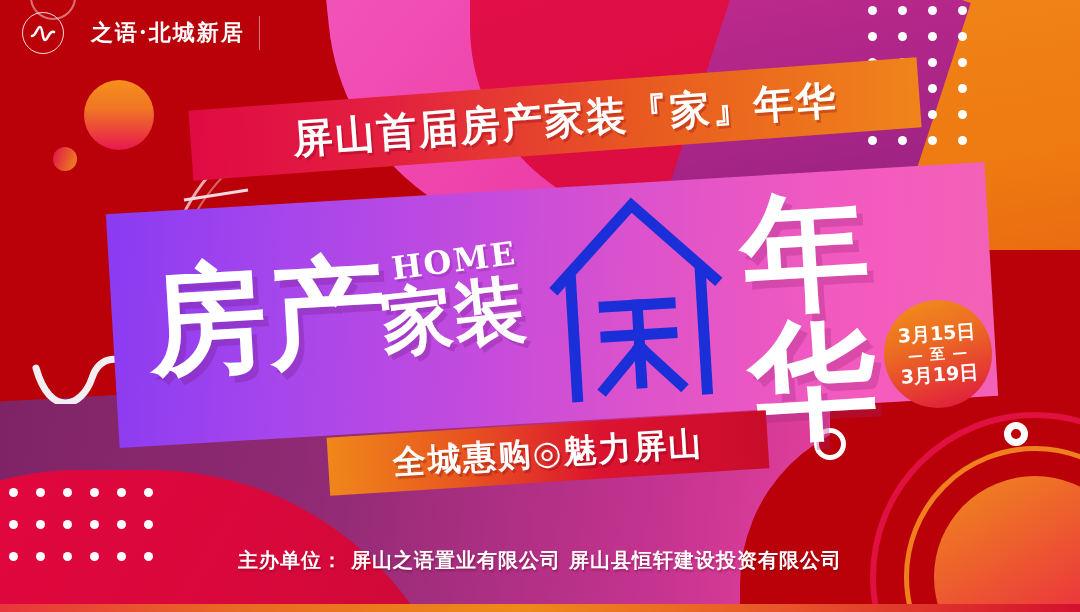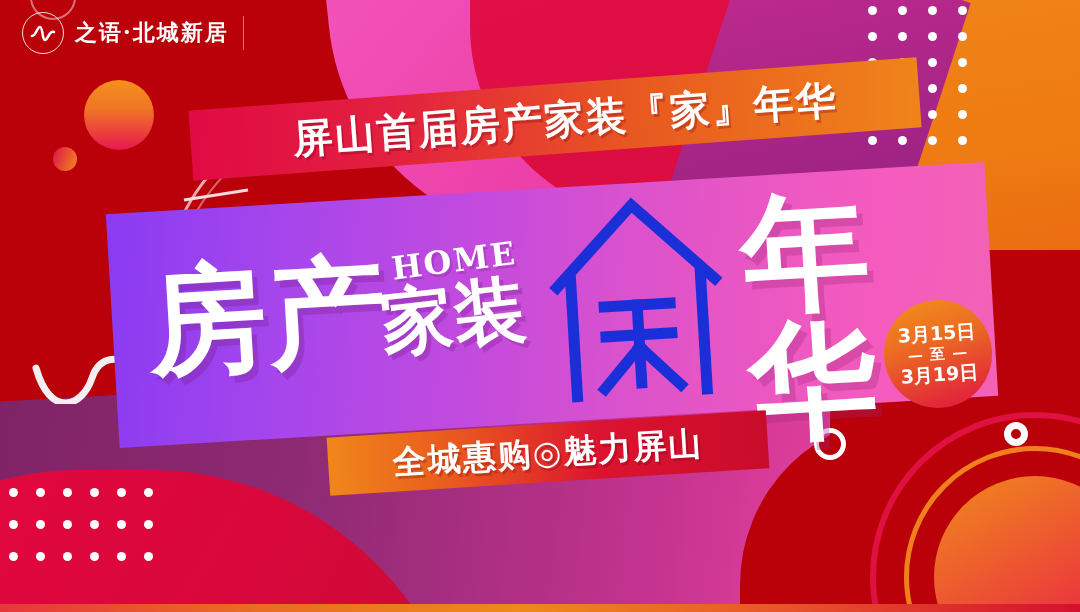--- a/index.html
+++ b/index.html
@@ -99,21 +99,21 @@
   .dots{position:absolute;}
   .dots i{position:absolute;width:9px;height:9px;border-radius:50%;background:#fff;}
   .dots-tr{right:92px;top:6px;width:120px;height:160px;}
   .dots-bl{left:-18px;bottom:14px;width:230px;height:110px;}
   .wave{
     position:absolute;left:30px;top:352px;width:110px;height:52px;
   }
 
   
   .logos{position:absolute;left:22px;top:12px;display:flex;align-items:center;gap:14px;z-index:40;}
-  .logo-a{display:flex;align-items:center;gap:11px;}
+  .logo-a{display:flex;align-items:center;gap:27px;}
   .logo-mark{
     width:42px;height:42px;border-radius:50%;
     border:1.6px solid rgba(255,255,255,.85);
     display:flex;align-items:center;justify-content:center;
   }
   .logo-a-text{
     color:#fff;font-size:22px;letter-spacing:2px;font-weight:700;
     font-family:"DejaVu Serif","Liberation Serif",serif;white-space:nowrap;
   }
   .logo-div{width:1px;height:34px;background:rgba(255,255,255,.45);}
@@ -373,15 +373,18 @@
     <div>3月15日</div>
     <div class="mid">— 至 —</div>
     <div>3月19日</div>
   </div>
 
   <div class="slogan-band"></div>
   <div class="slogan-text">
     <span>全城惠购◎魅力屏山</span>
   </div>
 
+  <div class="footer">
+    <span>主办单位： 屏山之语置业有限公司  屏山县恒轩建设投资有限公司</span>
+  </div>
 
   <div class="bottom-strip"></div>
 </div>
 
 </body></html>

